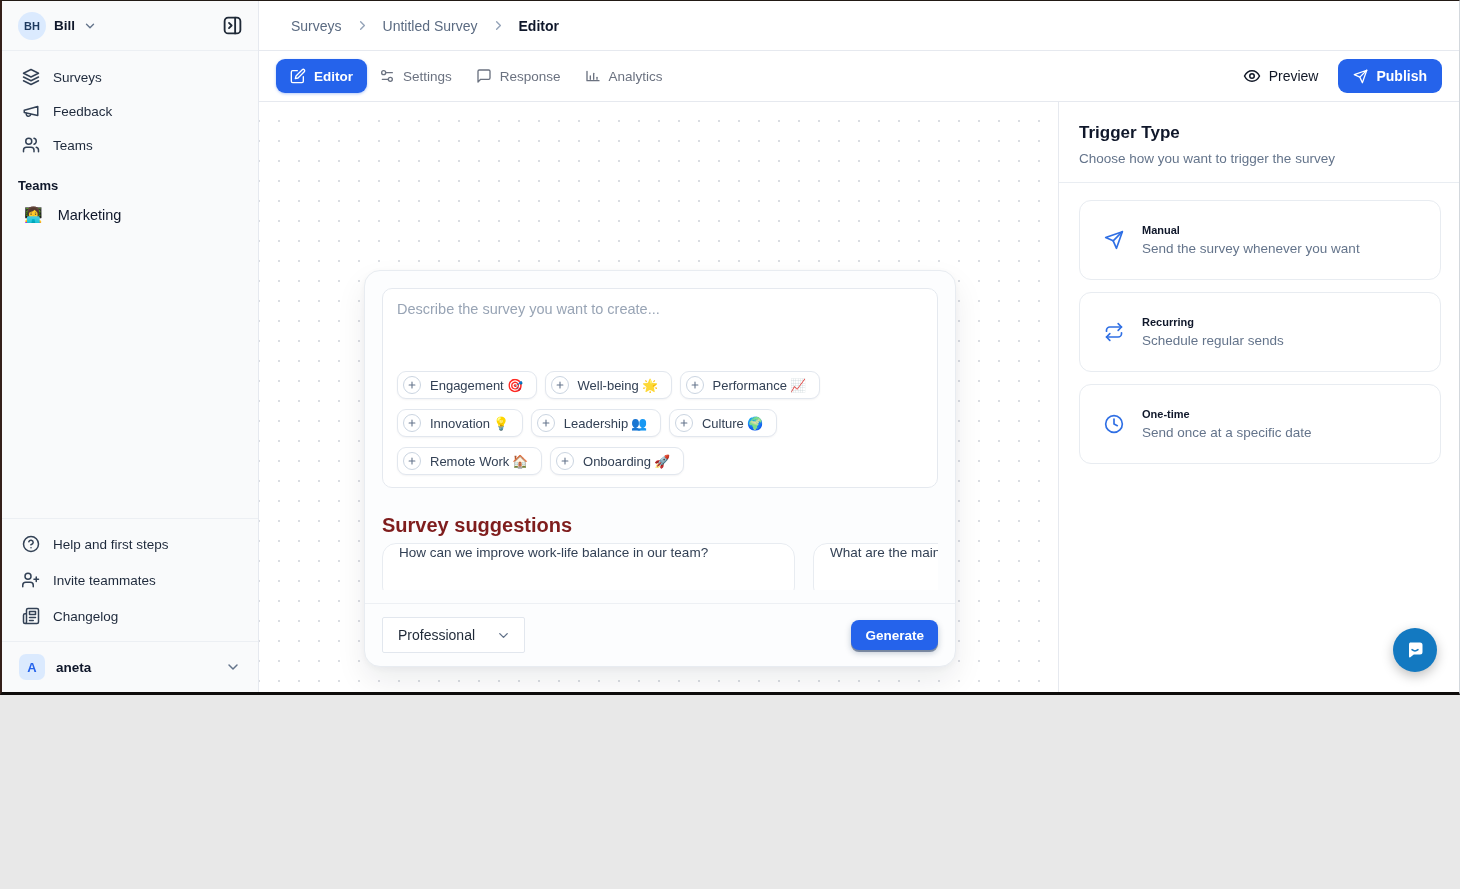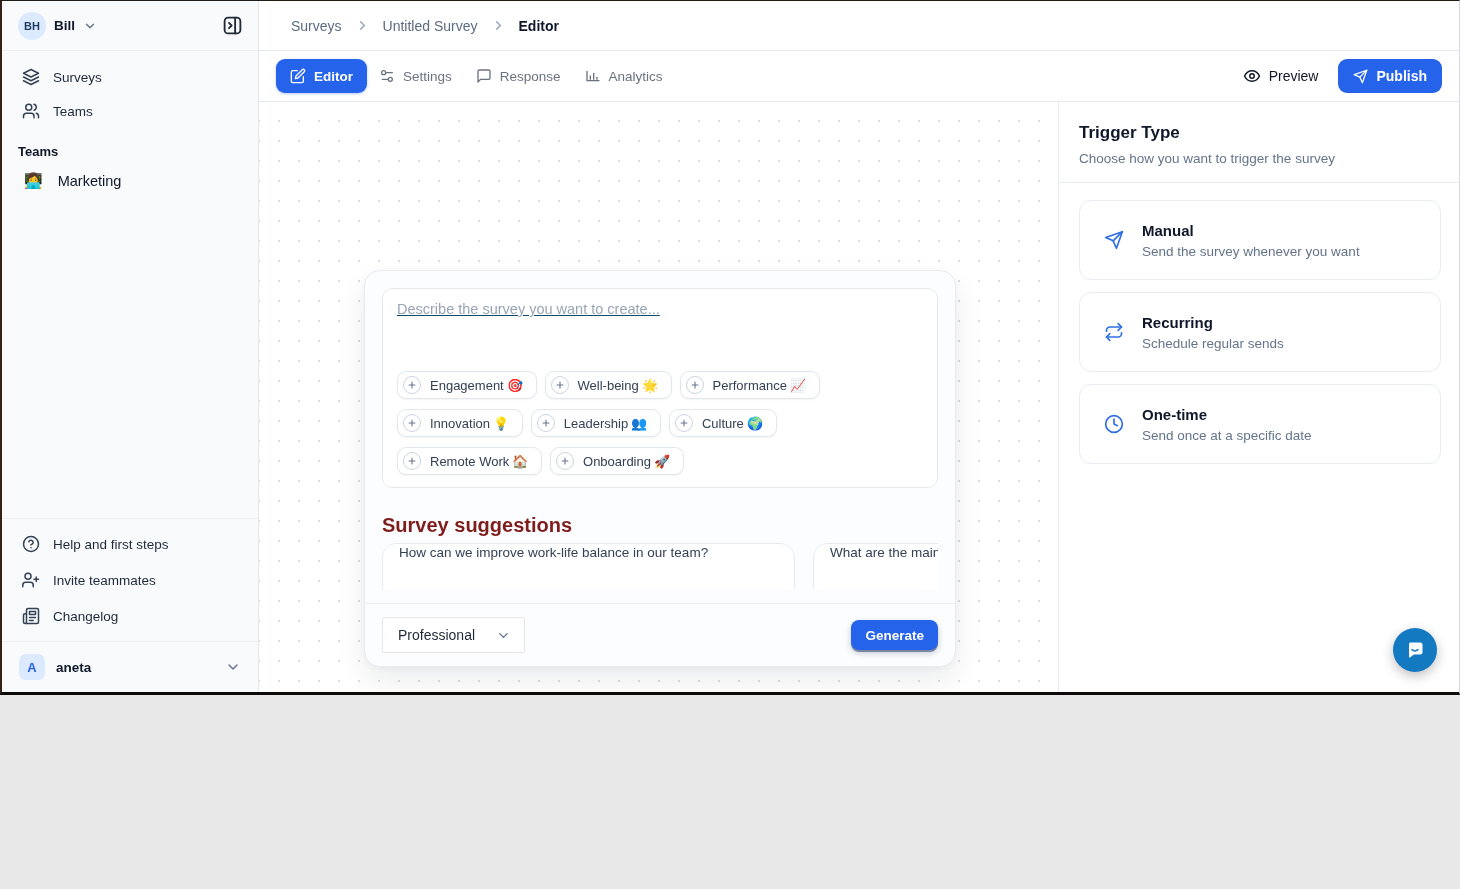--- a/index.html
+++ b/index.html
@@ -57,21 +57,21 @@
     background-image:radial-gradient(circle, #d9dce1 1.2px, transparent 1.3px);
     background-size:20px 20px; background-position:10px 9px; }
 
   
   .composer-card { position:absolute; left:105px; top:168px; width:592px; height:397px; background:#fcfdfe;
     border:1px solid #e8ecf1; border-radius:16px; overflow:hidden; display:flex; flex-direction:column;
     box-shadow:0 14px 30px rgba(15,23,42,.08), 0 2px 6px rgba(15,23,42,.04); }
   .prompt-box { margin:17px 17px 0; height:200px; flex:none; background:#fff; border:1px solid #e5e9ef; border-radius:10px;
     padding:12px 14px 12px; display:flex; flex-direction:column; }
   .prompt-box textarea { flex:1; min-height:0; border:none; outline:none; resize:none; background:transparent;
-    font-family:inherit; font-size:14.5px; color:#0c4a6e;text-decoration:underline; }
+    font-family:inherit; font-size:14.5px; color:#6d28d9; }
   .prompt-box textarea::placeholder { color:#98a4b5; }
   .chips { display:flex; flex-wrap:wrap; gap:10px 8px; padding-top:8px; }
   .chip { display:inline-flex; align-items:center; gap:9px; height:28px; padding:0 12px 0 5px; background:#fff;
     border:1px solid #e2e7ee; border-radius:9px; font-size:13px; color:#334155; cursor:pointer; font-family:inherit;
     box-shadow:0 1px 2px rgba(15,23,42,.05); white-space:nowrap; }
   .chip .plus { width:18px; height:18px; border:1px solid #cbd5e1; border-radius:50%; color:#64748b;
     display:flex; align-items:center; justify-content:center; }
 
   .suggestions-title { margin:26px 17px 6px; font-size:20px; font-weight:600; color:#7f1d1d; }
   .s-row-wrap { margin:0 17px; overflow:hidden; }
@@ -91,21 +91,21 @@
 
   
   .trigger-panel { flex:1; min-width:0; background:#fff; display:flex; flex-direction:column; }
   .tp-header { padding:21px 20px 16px; border-bottom:1px solid #e9edf2; }
   .tp-title { font-size:17px; font-weight:700; color:#0f172a; margin-bottom:8px; }
   .tp-sub { font-size:13.5px; color:#64748b; }
   .tp-body { padding:17px 18px 0 20px; }
   .tp-card { display:flex; align-items:center; gap:18px; height:80px; background:#fff; border:1px solid #e8ecf1;
     border-radius:12px; padding:0 10px 0 24px; margin-bottom:12px; cursor:pointer; }
   .tp-card .tp-icon { color:#2f6fe4; }
-  .tp-card .tp-opt-title { font-size:15px; font-weight:600; color:#0f172a; margin-bottom:5px; }
+  .tp-card .tp-opt-title { font-size:11px; font-weight:600; color:#0f172a; margin-bottom:5px; }
   .tp-card .tp-opt-desc { font-size:13.5px; color:#64748b; }
 
   
   .chat-launcher { position:absolute; right:22px; bottom:20px; width:44px; height:44px; border-radius:50%;
     background:var(--chat,#1379c1); border:none; cursor:pointer; display:flex; align-items:center; justify-content:center;
     box-shadow:0 4px 12px rgba(0,0,0,.25); }
 </style>
 </head>
 <body>
 
@@ -135,20 +135,29 @@
     <nav class="sb-nav">
       <div class="nav-item">
         <span class="nicon">
           <svg width="18" height="18" viewBox="0 0 24 24" fill="none" stroke="currentColor" stroke-width="2" stroke-linecap="round" stroke-linejoin="round">
               <polygon points="12 2 2 7 12 12 22 7 12 2"></polygon>
               <polyline points="2 12 12 17 22 12"></polyline>
               <polyline points="2 17 12 22 22 17"></polyline>
             </svg>
         </span>
         <span>Surveys</span>
+      </div>
+      <div class="nav-item">
+        <span class="nicon">
+          <svg width="18" height="18" viewBox="0 0 24 24" fill="none" stroke="currentColor" stroke-width="2" stroke-linecap="round" stroke-linejoin="round">
+              <path d="m3 11 18-5v12L3 14v-3z"></path>
+              <path d="M11.6 16.8a3 3 0 1 1-5.8-1.6"></path>
+            </svg>
+        </span>
+        <span>Feedback</span>
       </div>
       <div class="nav-item">
         <span class="nicon">
           <svg width="18" height="18" viewBox="0 0 24 24" fill="none" stroke="currentColor" stroke-width="2" stroke-linecap="round" stroke-linejoin="round">
               <path d="M16 21v-2a4 4 0 0 0-4-4H6a4 4 0 0 0-4 4v2"></path>
               <circle cx="9" cy="7" r="4"></circle>
               <path d="M22 21v-2a4 4 0 0 0-3-3.87"></path>
               <path d="M16 3.13a4 4 0 0 1 0 7.75"></path>
             </svg>
         </span>

